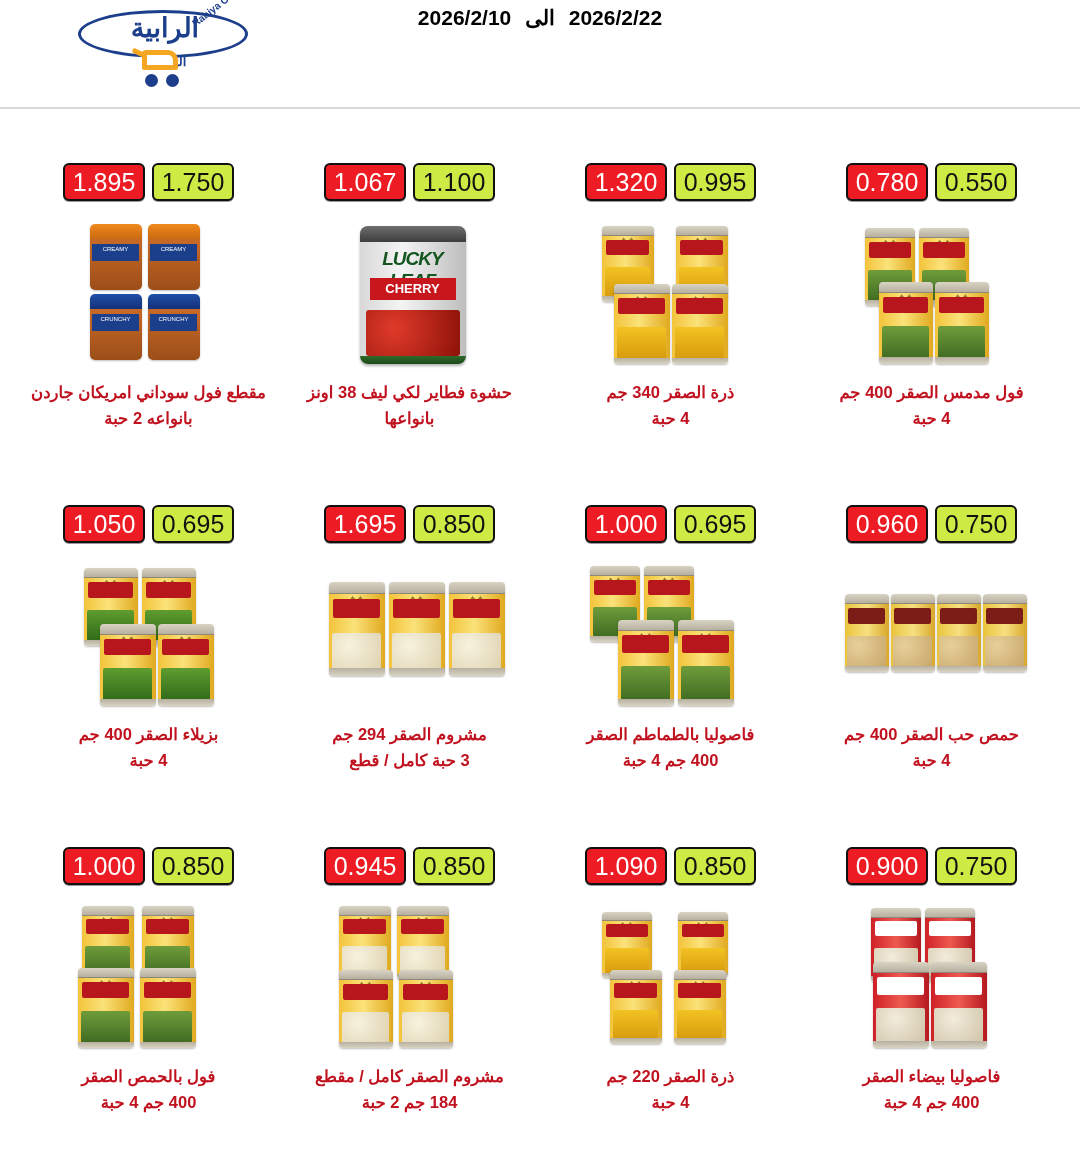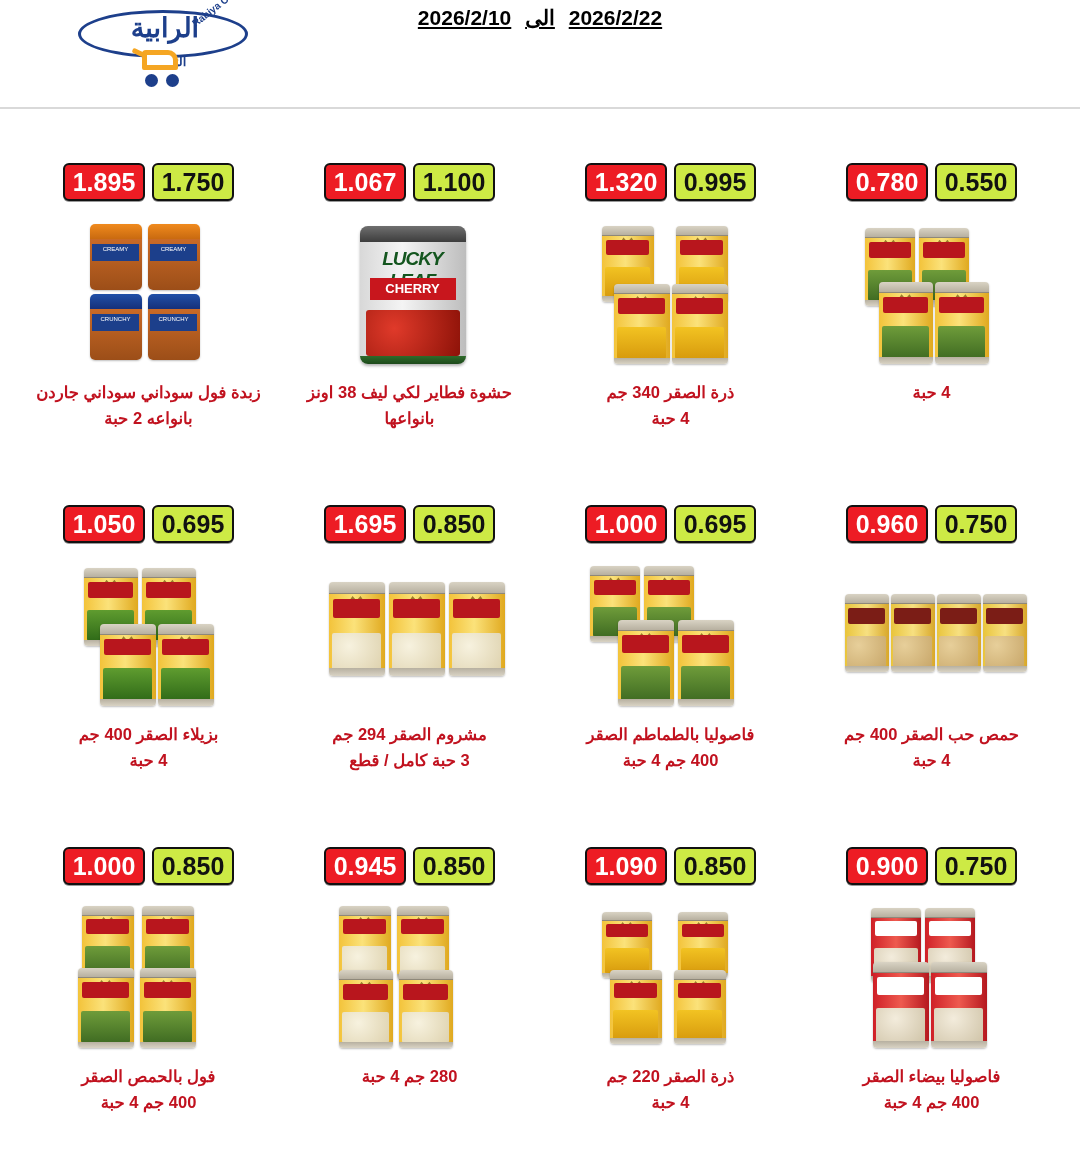--- a/index.html
+++ b/index.html
@@ -99,21 +99,21 @@
   .dates {
     position: absolute;
     top: 6px;
     left: 0; right: 0;
     text-align: center;
     font-size: 21px;
     font-weight: bold;
     color: #000;
     direction: rtl;
   }
-  .dates span { margin: 8px 4px; text-decoration: underline; }
+  .dates span { margin: 8px 4px; }
 
   .topline {
     position: absolute;
     top: 107px; left: 0;
     width: 100%;
     height: 2px;
     background: #d9d9d9;
   }
 
   
@@ -144,21 +144,21 @@
   }
   .tag {
     min-width: 82px;
     height: 38px;
     border: 2px solid #111;
     border-radius: 6px;
     display: flex;
     align-items: center;
     justify-content: center;
     font-size: 25px;
-    font-weight: bold;
+    font-weight: normal;
     letter-spacing: 0px;
     direction: ltr;
     box-shadow: 0 1px 0 #999;
   }
   .tag.new { background: #cdea45; color: #111; }
   .tag.old { background: #ed1c24; color: #ffffff; }
 
   
   .photo {
     position: relative;
@@ -383,20 +383,21 @@
         <div class="can yellow" style="left:108px;top:62px;width:54px;height:82px;">
             <div class="lid"></div>
             <div class="band"></div>
             <div class="eagle"></div>
             <div class="brandbar"></div>
             <div class="pic"></div>
             <div class="base"></div>
           </div>
       </div>
       <div class="caption">
+        <div>فول مدمس الصقر 400 جم</div>
         <div>4 حبة</div>
       </div>
     </div>
 
     <div class="cell">
       <div class="prices">
         <div class="tag new">0.995</div>
         <div class="tag old">1.320</div>
       </div>
       <div class="photo">
@@ -480,21 +481,21 @@
             <div class="lbl"></div>
             <div class="lbltxt">CRUNCHY</div>
           </div>
         <div class="jar blue" style="left:104px;top:74px;width:52px;height:66px;">
             <div class="cap"></div>
             <div class="lbl"></div>
             <div class="lbltxt">CRUNCHY</div>
           </div>
       </div>
       <div class="caption">
-        <div>زبدة فول سوداني سوداني جاردن</div>
+        <div>مقطع فول سوداني امريكان جاردن</div>
         <div>بانواعه  2 حبة</div>
       </div>
     </div>
 
     <div class="cell">
       <div class="prices">
         <div class="tag new">0.750</div>
         <div class="tag old">0.960</div>
       </div>
       <div class="photo">
@@ -779,21 +780,22 @@
         <div class="can yellow mush" style="left:94px;top:66px;width:54px;height:78px;">
             <div class="lid"></div>
             <div class="band"></div>
             <div class="eagle"></div>
             <div class="brandbar"></div>
             <div class="pic"></div>
             <div class="base"></div>
           </div>
       </div>
       <div class="caption">
-        <div>280 جم 4 حبة</div>
+        <div>مشروم الصقر كامل / مقطع</div>
+        <div>184 جم 2 حبة</div>
       </div>
     </div>
 
     <div class="cell">
       <div class="prices">
         <div class="tag new">0.850</div>
         <div class="tag old">1.000</div>
       </div>
       <div class="photo">
         <div class="can yellow" style="left:38px;top:2px;width:52px;height:74px;">

